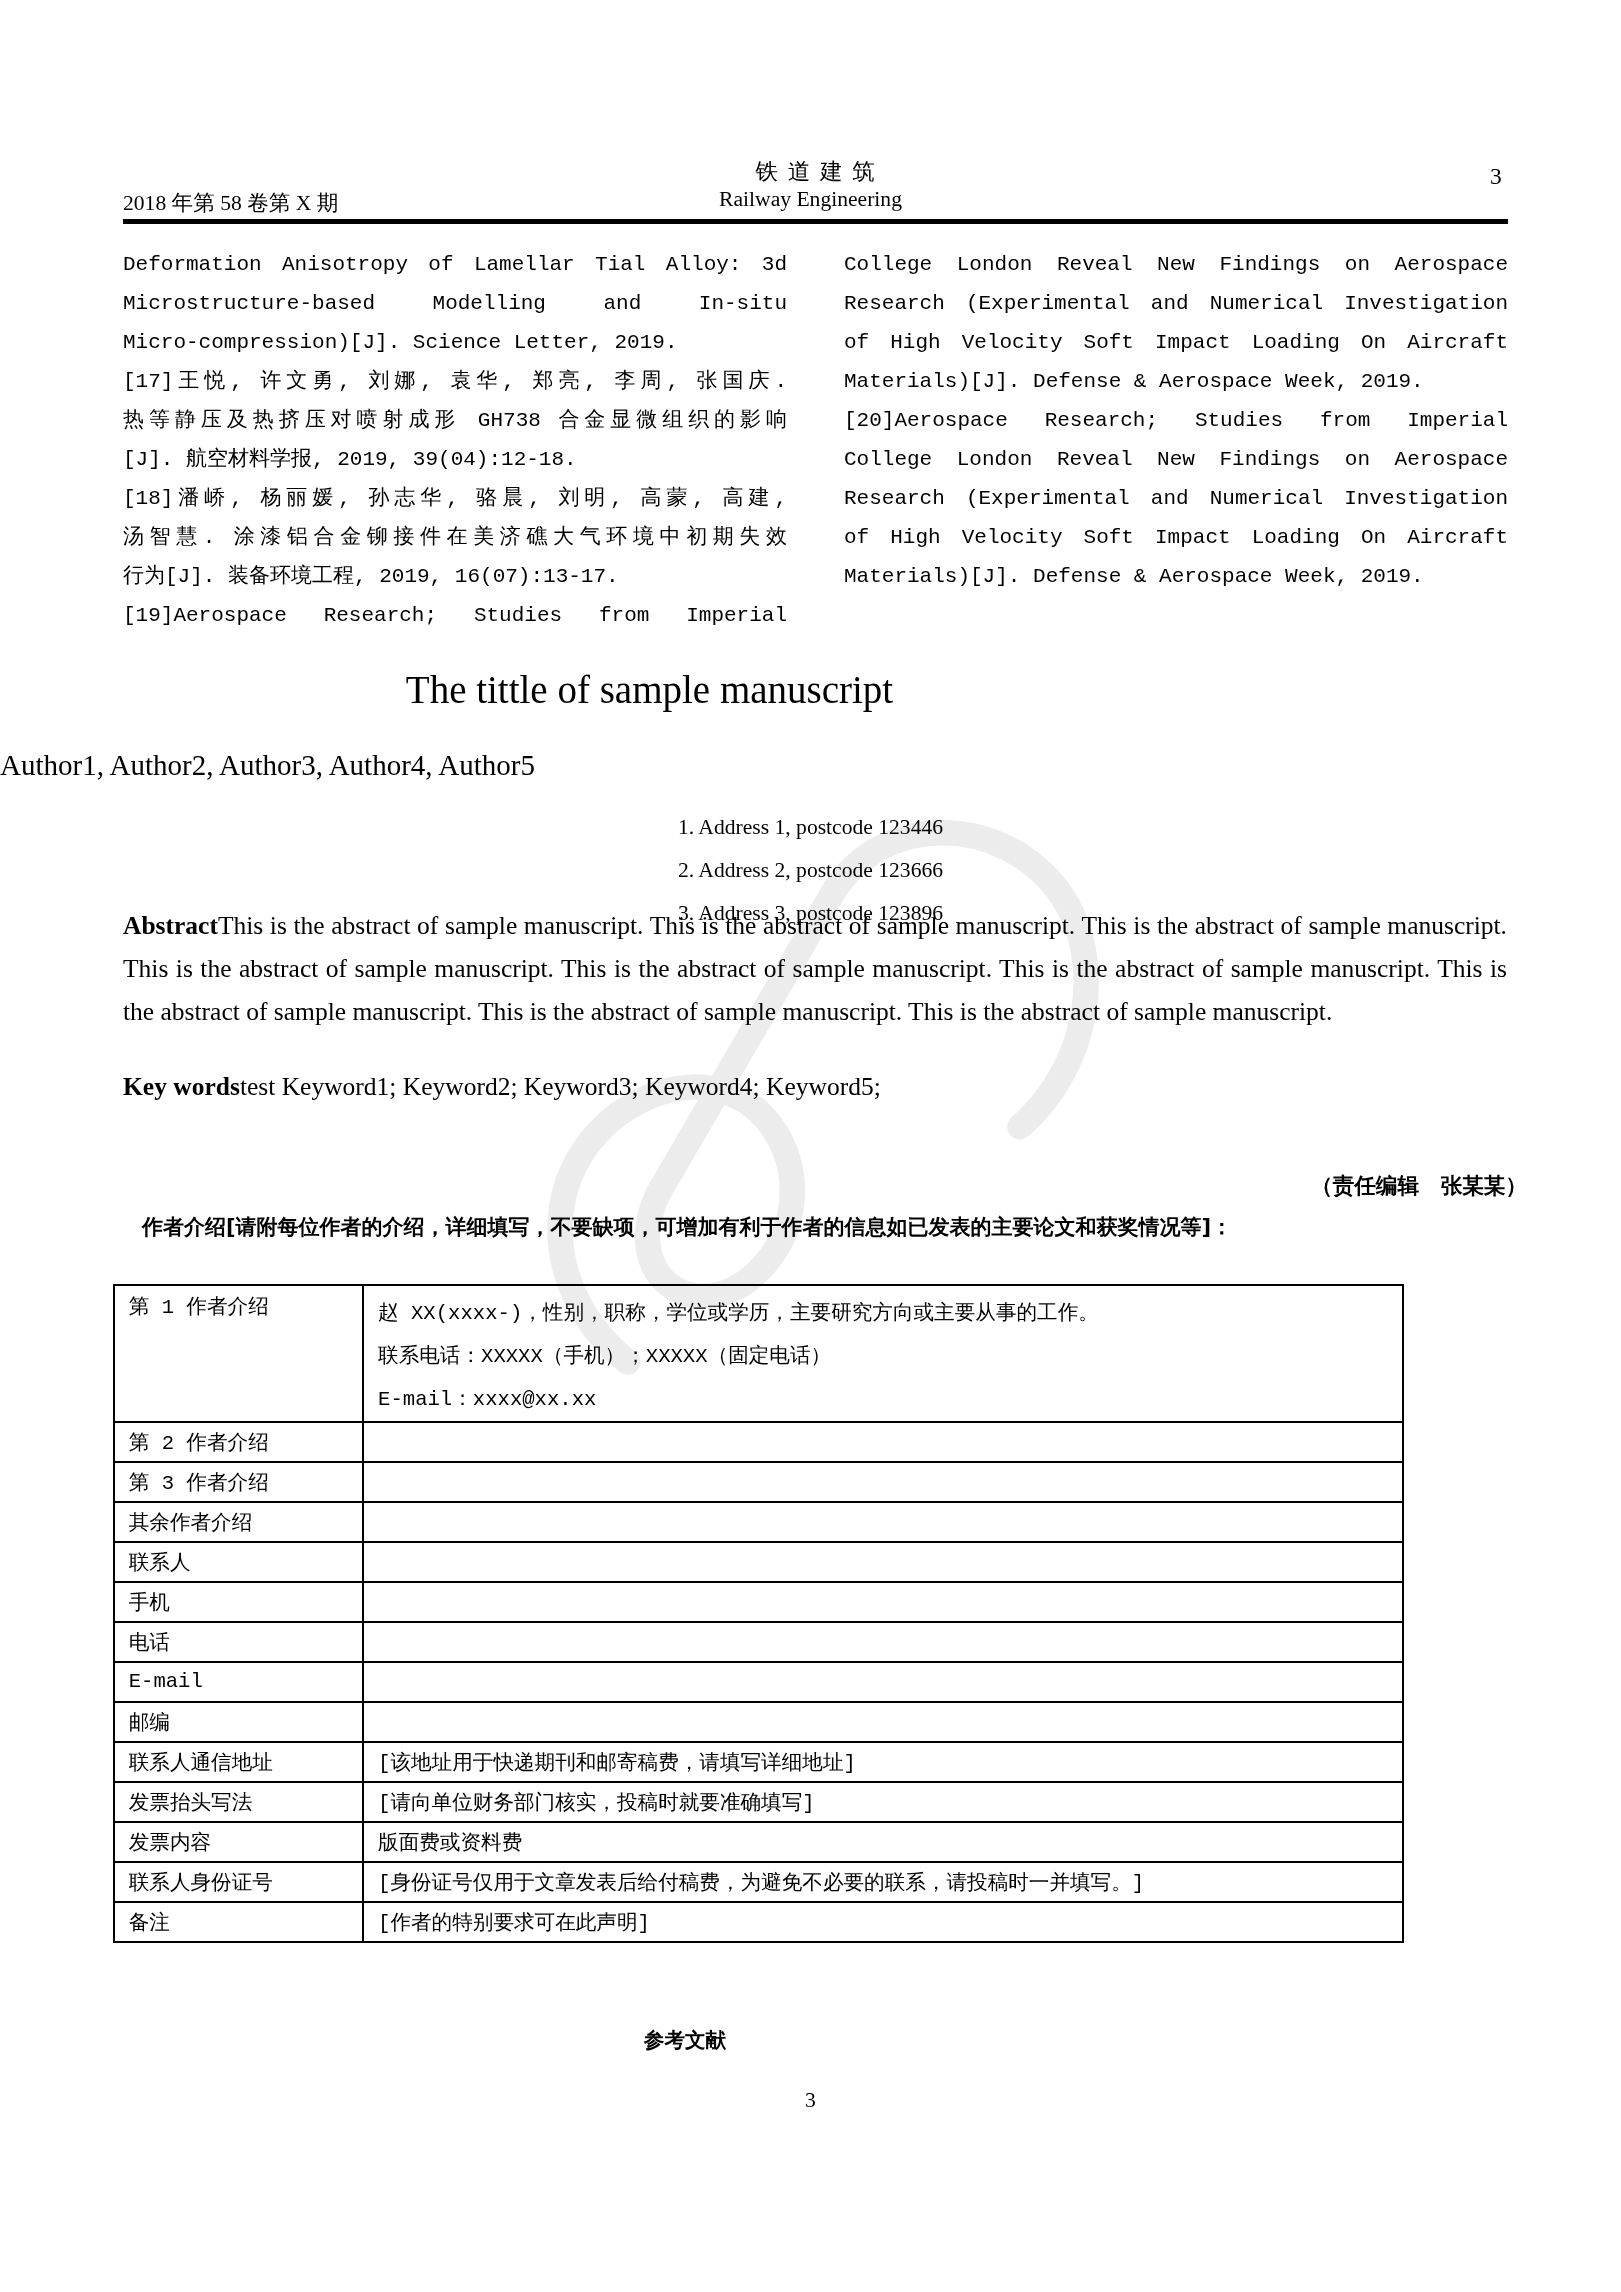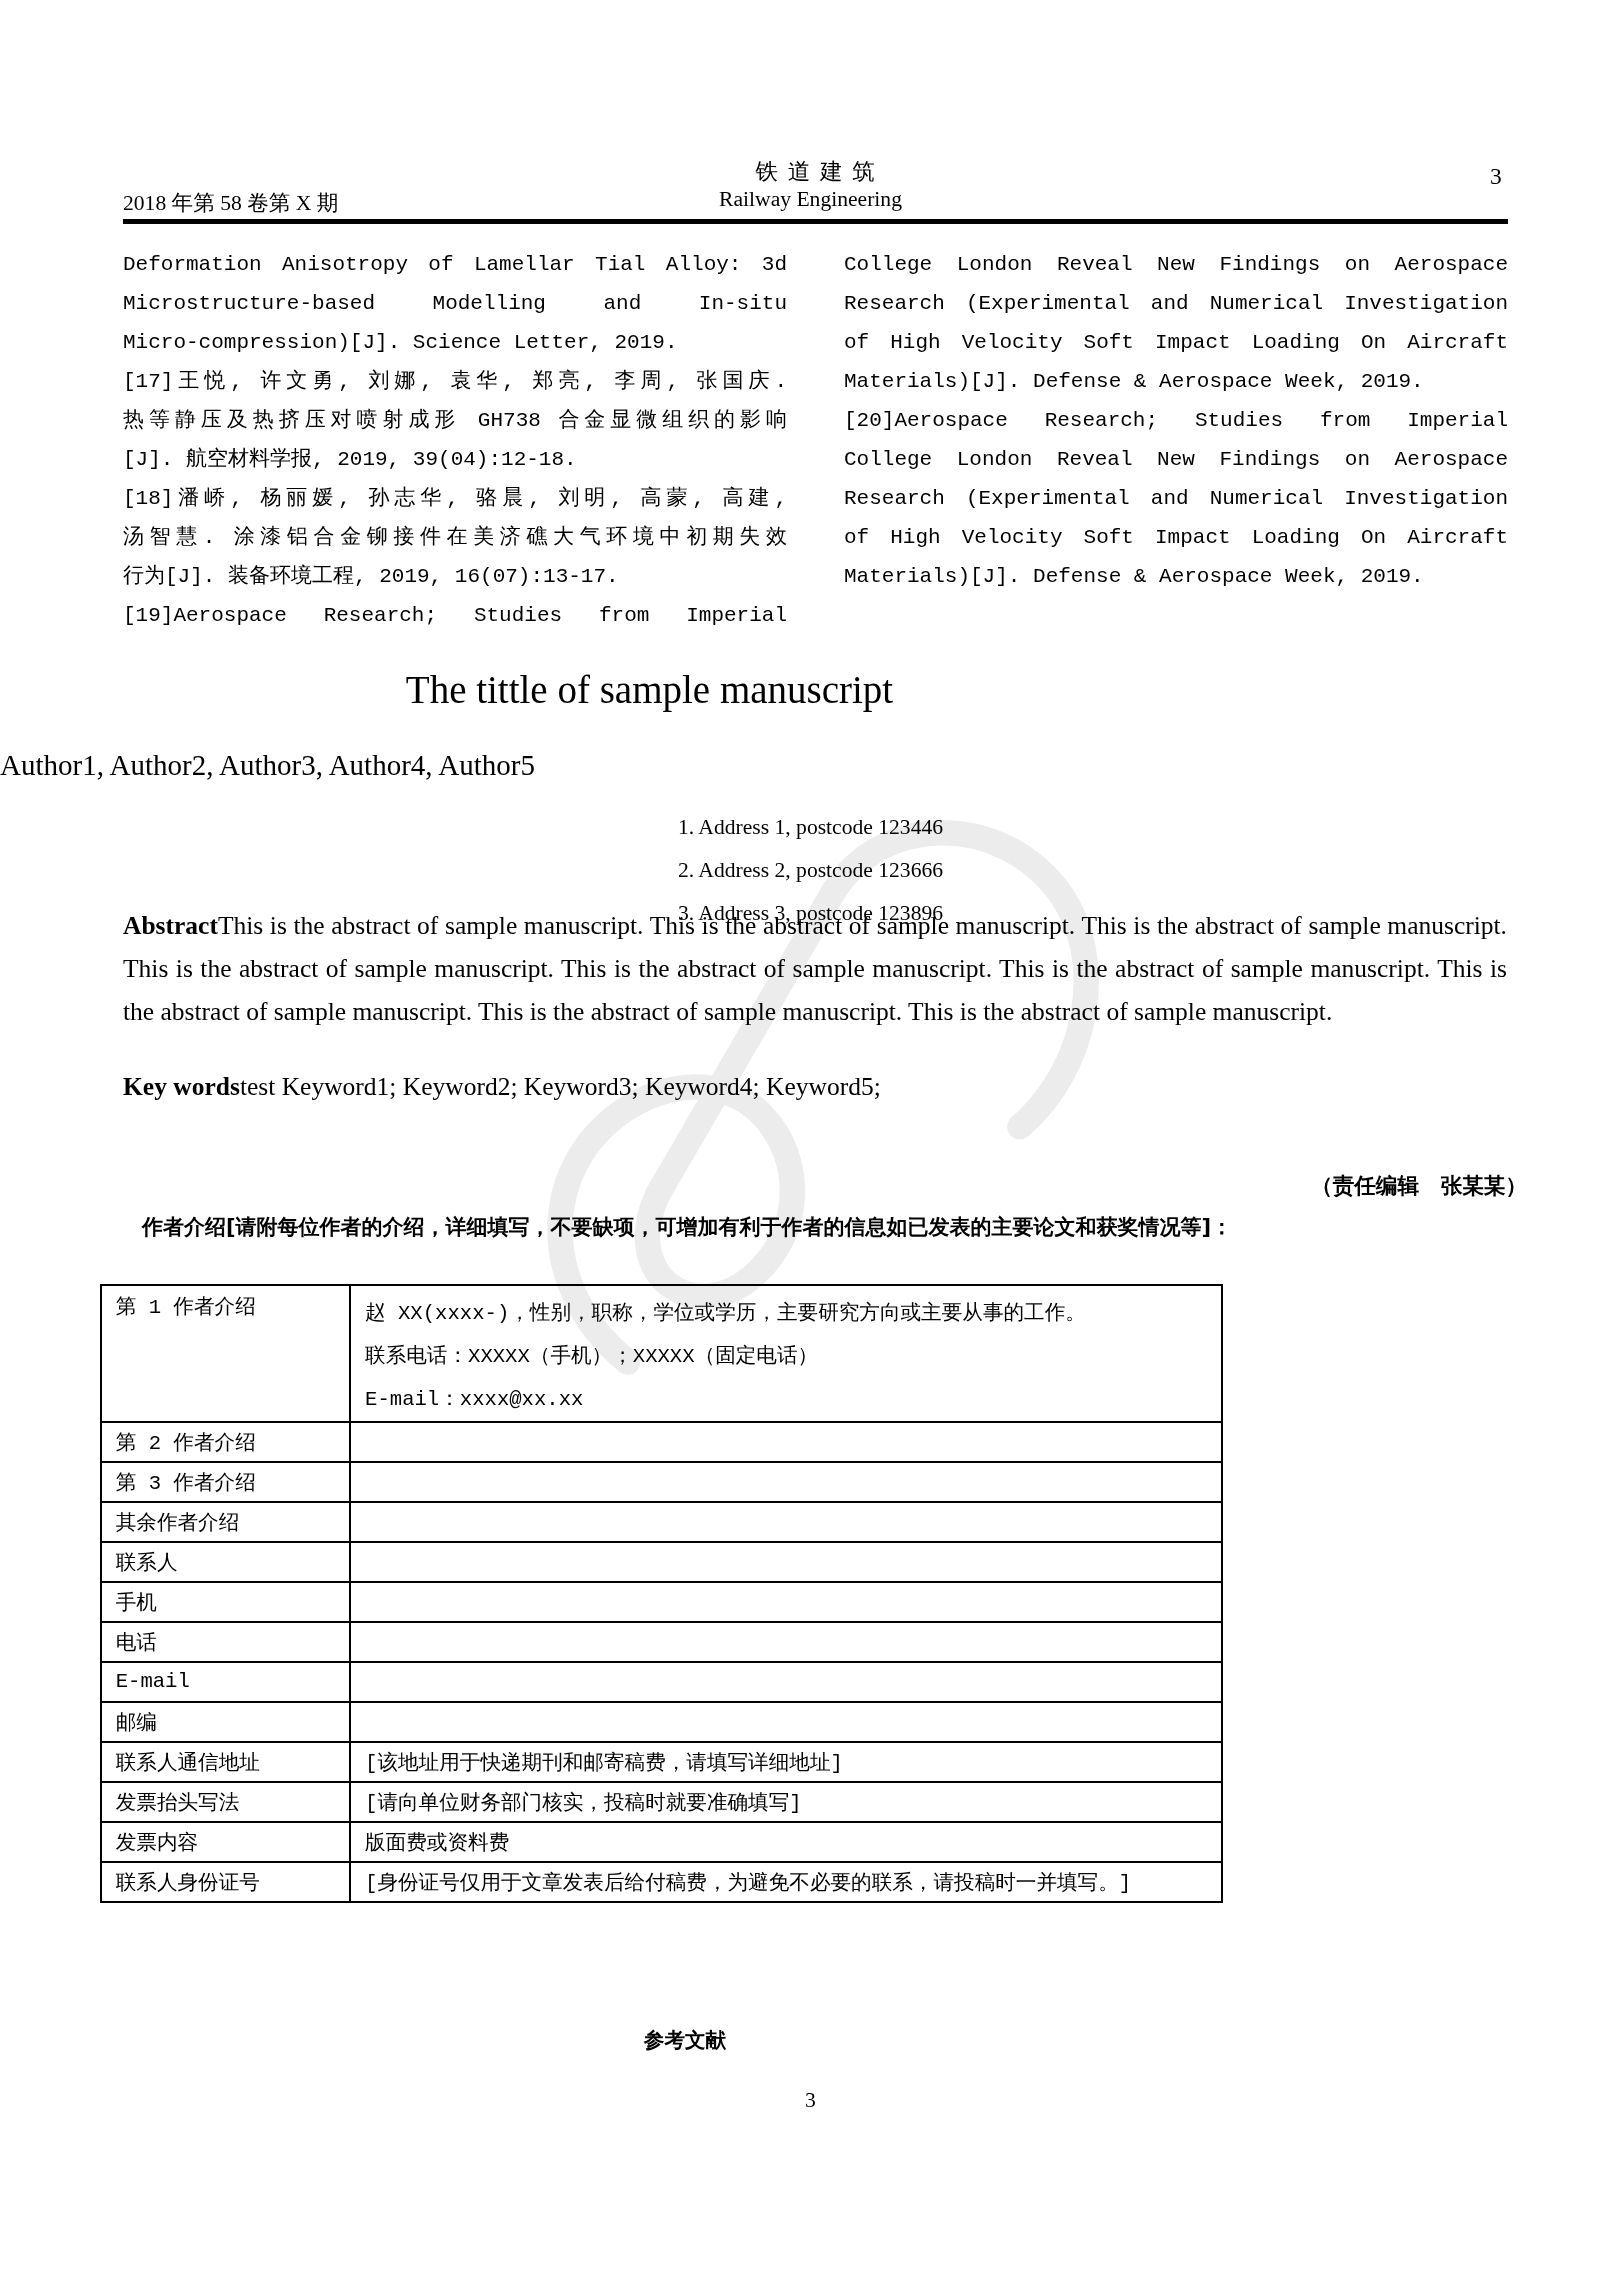--- a/index.html
+++ b/index.html
@@ -37,21 +37,21 @@
   .abstract b { font-weight: bold; }
   .keywords { position: absolute; left: 123px; top: 1070px; width: 1384px; font-size: 25.5px; line-height: 33px; }
 
   
   .editor { position: absolute; left: 1245px; top: 1171px; width: 263px; text-align: right; font-size: 21.6px; font-weight: bold; }
 
   
   .intro-heading { position: absolute; left: 123px; top: 1208px; width: 1392px; font-size: 21px; font-weight: bold; line-height: 39px; }
 
   
-  .info-table { position: absolute; left: 100px; top: 1284px; width: 1123px; border-collapse: collapse; font-size: 20.6px; }
+  .info-table { position: absolute; left: 113px; top: 1284px; width: 1291px; border-collapse: collapse; font-size: 20.6px; }
   .info-table td { border: 2.9px solid #000; padding: 0 13.7px; vertical-align: middle; height: 38px; }
   .info-table td.label { width: 220px; }
   .info-table td.value { }
   .info-table tr.first td { height: 125px; vertical-align: top; padding-top: 5.9px; }
   .info-table tr.first td.value div { line-height: 43px; height: 43px; }
   .info-table tr.first td.label { line-height: 31px; }
 
   
   .refs-heading { position: absolute; left: 0; width: 1290px; top: 2026px; text-align: center; font-size: 20.6px; font-weight: bold; margin-left: 21px; }
   .footer-page { position: absolute; left: 0; width: 1621px; top: 2088px; text-align: center; font-size: 21.6px; }
@@ -174,18 +174,22 @@
         <td class="value">[请向单位财务部门核实，投稿时就要准确填写]</td>
       </tr>
     <tr>
         <td class="label">发票内容</td>
         <td class="value">版面费或资料费</td>
       </tr>
     <tr>
         <td class="label">联系人身份证号</td>
         <td class="value">[身份证号仅用于文章发表后给付稿费，为避免不必要的联系，请投稿时一并填写。]</td>
       </tr>
+    <tr>
+        <td class="label">备注</td>
+        <td class="value">[作者的特别要求可在此声明]</td>
+      </tr>
   </tbody>
 </table>
 
 <div class="refs-heading sans">参考文献</div>
 <div class="footer-page serif">3</div>
 
 
 </body></html>

